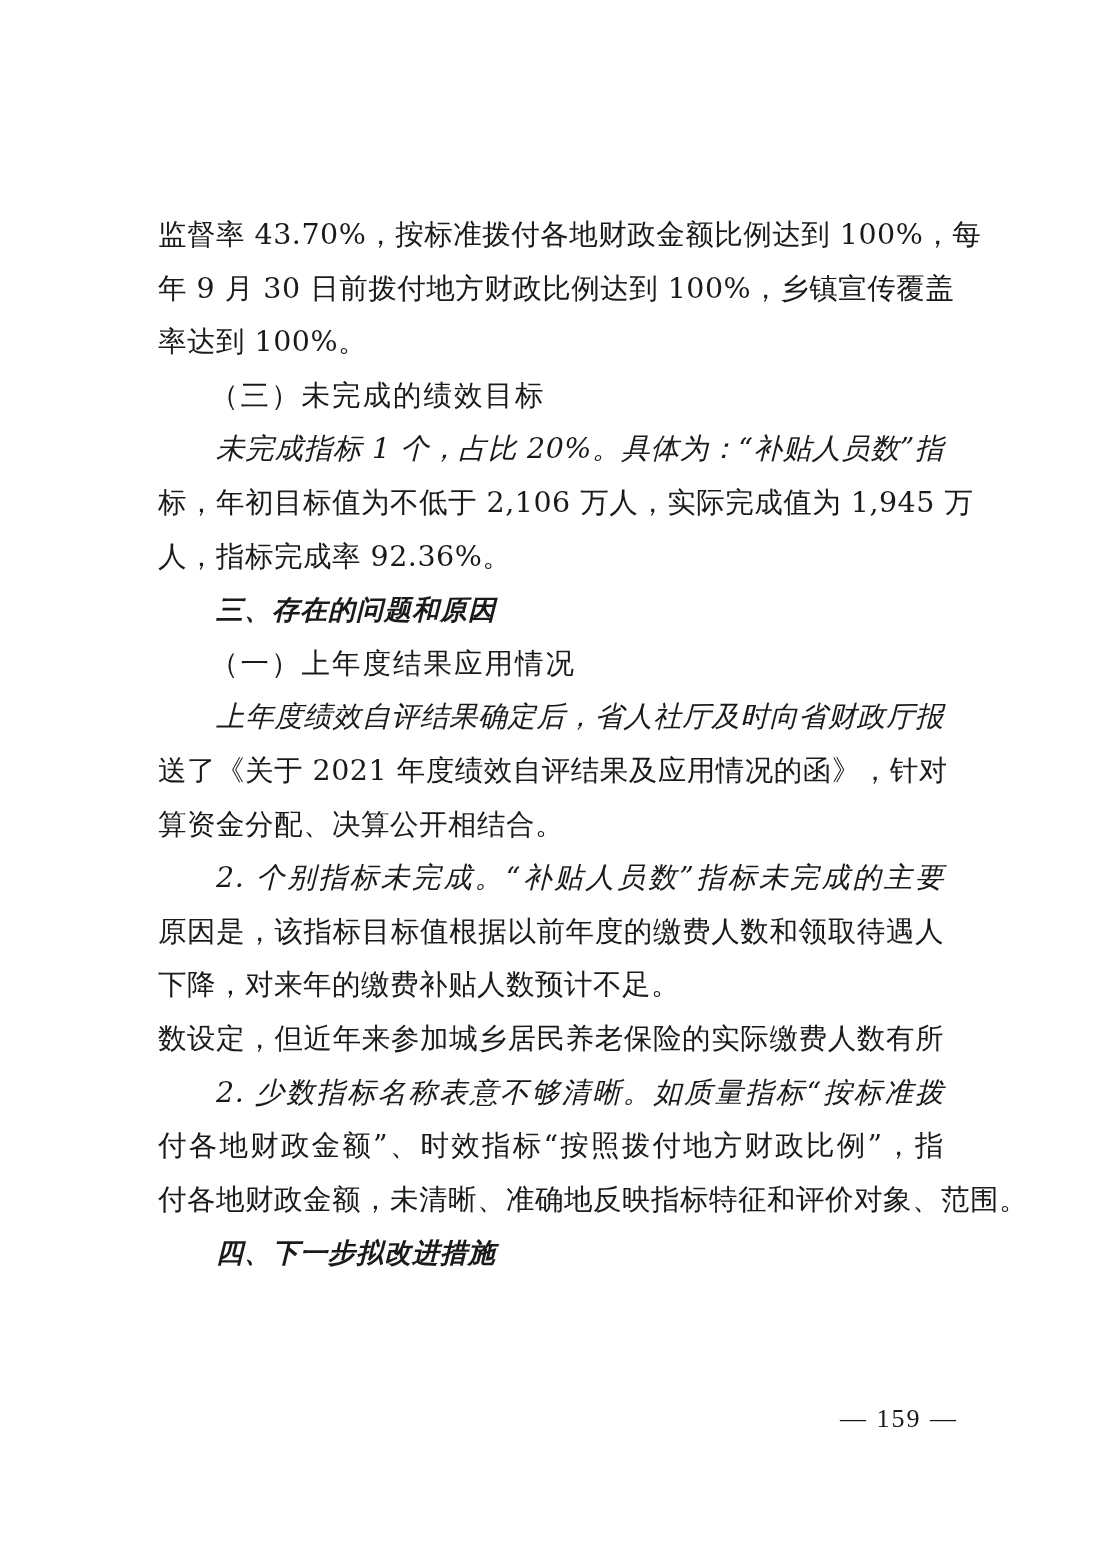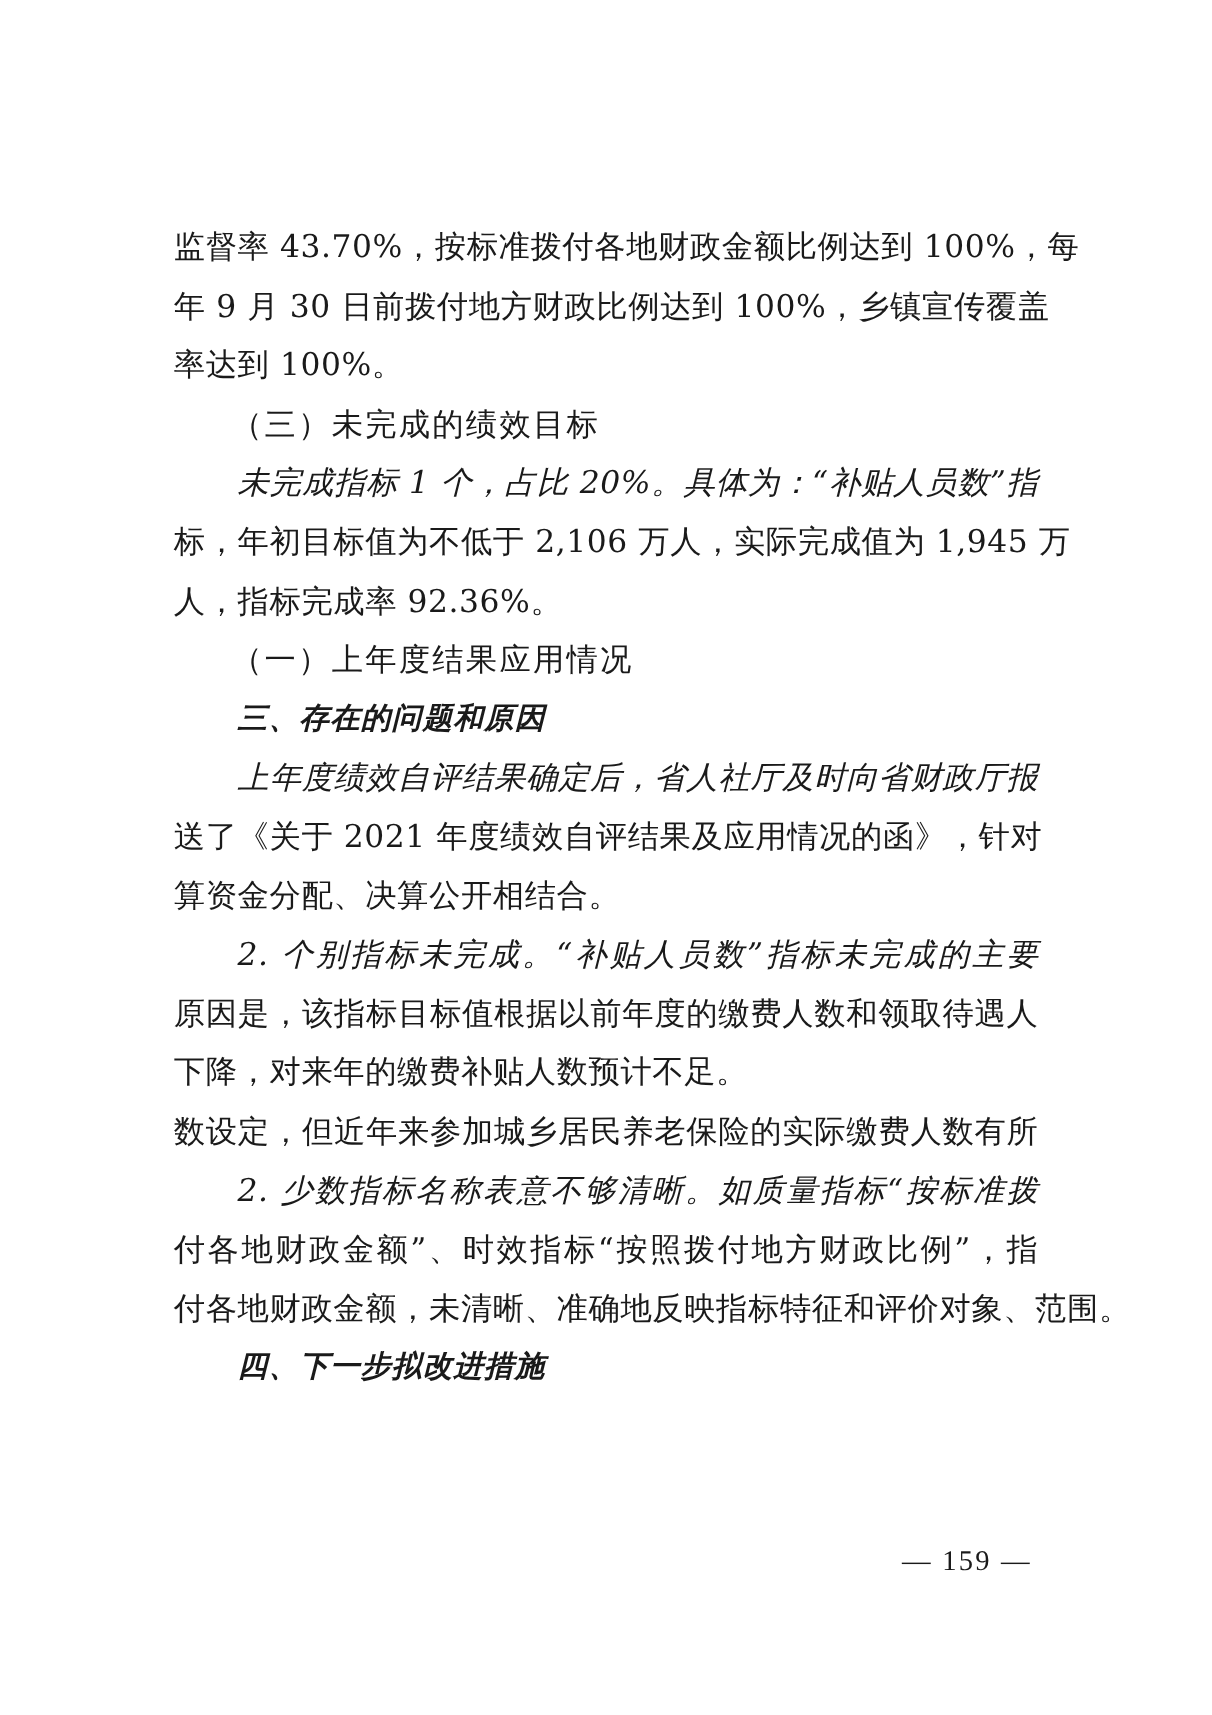--- a/index.html
+++ b/index.html
@@ -1,39 +1,39 @@
 <!DOCTYPE html>
 <html><head>
   <meta charset="utf-8">
   <style>
     html, body { margin: 0; padding: 0; background: #ffffff; }
     body { width: 1102px; height: 1559px; position: relative; overflow: hidden;
       font-family: "DejaVu Serif", "Liberation Serif", serif; color: #1a1a1a; }
-    .page { position: absolute; left: 158px; top: 198px; width: 786px; }
+    .page { position: absolute; left: 158px; top: 208px; width: 786px; }
     .line { height: 53.6px; line-height: 53.6px; font-size: 28.5px; white-space: nowrap;
       overflow: visible; text-align: justify; text-align-last: justify; letter-spacing: 0.5px; }
     .line.last { text-align-last: left; }
     .indent { padding-left: 58px; font-style: italic; }
     .h1 { font-family: "DejaVu Sans", "Liberation Sans", sans-serif; font-weight: bold; font-size: 27px; text-align-last: left; letter-spacing: 1px; }
     .h2 { text-align-last: left; letter-spacing: 2px; padding-left: 52px; }
-    .footer { position: absolute; top: 1404px; left: 820px; font-size: 26px; font-family: "Liberation Serif", serif; letter-spacing: 2px; }
+    .footer { position: absolute; top: 1404px; left: 840px; font-size: 26px; font-family: "Liberation Serif", serif; letter-spacing: 2px; }
   </style>
 </head>
 <body>
 
 <div class="page">
   <div class="line">监督率 43.70%，按标准拨付各地财政金额比例达到 100%，每</div>
   <div class="line">年 9 月 30 日前拨付地方财政比例达到 100%，乡镇宣传覆盖</div>
   <div class="line last">率达到 100%。</div>
   <div class="line h2">（三）未完成的绩效目标</div>
   <div class="line indent">未完成指标 1 个，占比 20%。具体为：“补贴人员数”指</div>
   <div class="line">标，年初目标值为不低于 2,106 万人，实际完成值为 1,945 万</div>
   <div class="line last">人，指标完成率 92.36%。</div>
+  <div class="line h1 indent">三、存在的问题和原因</div>
   <div class="line h2">（一）上年度结果应用情况</div>
-  <div class="line h1 indent">三、存在的问题和原因</div>
   <div class="line indent">上年度绩效自评结果确定后，省人社厅及时向省财政厅报</div>
   <div class="line">送了《关于 2021 年度绩效自评结果及应用情况的函》，针对</div>
   <div class="line last">算资金分配、决算公开相结合。</div>
   <div class="line indent">2. 个别指标未完成。“补贴人员数”指标未完成的主要</div>
   <div class="line">原因是，该指标目标值根据以前年度的缴费人数和领取待遇人</div>
   <div class="line last">下降，对来年的缴费补贴人数预计不足。</div>
   <div class="line">数设定，但近年来参加城乡居民养老保险的实际缴费人数有所</div>
   <div class="line indent">2. 少数指标名称表意不够清晰。如质量指标“按标准拨</div>
   <div class="line">付各地财政金额”、时效指标“按照拨付地方财政比例”，指</div>
   <div class="line">付各地财政金额，未清晰、准确地反映指标特征和评价对象、范围。</div>

